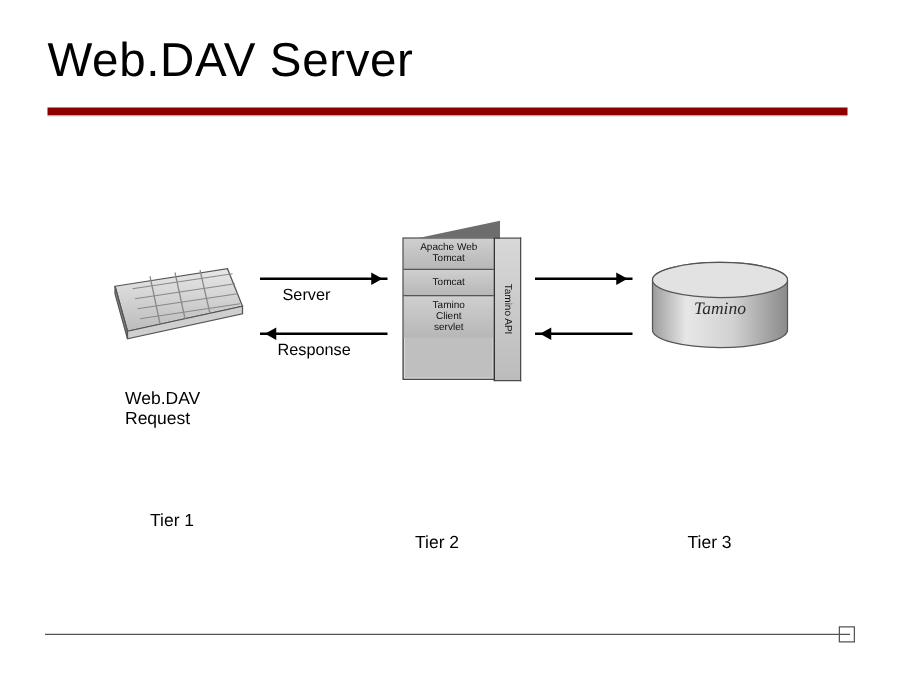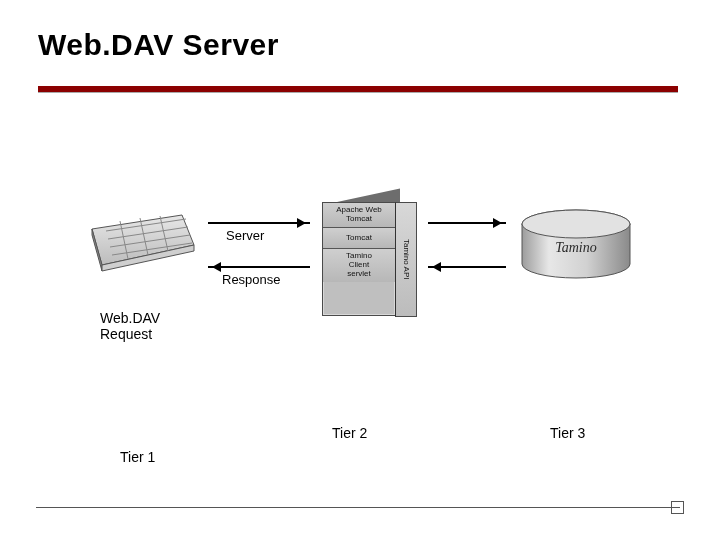--- a/index.html
+++ b/index.html
@@ -14,22 +14,22 @@
   }
   .slide {
     position: relative;
     width: 720px;
     height: 540px;
   }
   .title {
     position: absolute;
     left: 38px;
     top: 28px;
-    font-size: 30px;
-    font-weight: 700;
+    font-size: 38px;
+    font-weight: 400;
     letter-spacing: 0.5px;
   }
   .title-rule {
     position: absolute;
     left: 38px;
     top: 86px;
     width: 640px;
     height: 6px;
     background: #8b0000;
   }
@@ -50,21 +50,21 @@
     top: 205px;
     width: 110px;
     height: 70px;
   }
   .client-svg { width: 110px; height: 70px; }
 
   
   .server-stack {
     position: absolute;
     left: 322px;
-    top: 202px;
+    top: 190px;
     width: 110px;
     height: 115px;
     padding-left: 26px;
   }
   .stack-depth {
     position: absolute;
     left: 8px; top: -6px;
     width: 70px; height: 110px;
     background: #6d6d6d;
     transform: skewY(-12deg);
@@ -240,19 +240,19 @@
   <div class="arrow-label" style="left:222px; top:272px">Response</div>
 
   <div class="arrow" style="left:428px; top:222px; width:78px"></div>
   <div class="arrow left" style="left:428px; top:266px; width:78px"></div>
 
   <div class="cap" style="left:100px; top:310px">
     <span>Web.DAV</span><br>
     <span>Request</span>
   </div>
 
-  <div class="cap" style="left:120px; top:449px">Tier 1</div>
+  <div class="cap" style="left:120px; top:408px">Tier 1</div>
   <div class="cap" style="left:332px; top:425px">Tier 2</div>
   <div class="cap" style="left:550px; top:425px">Tier 3</div>
 
   <div class="footer-line"></div>
   <div class="footer-box"></div>
 </div>
 
 </body></html>

